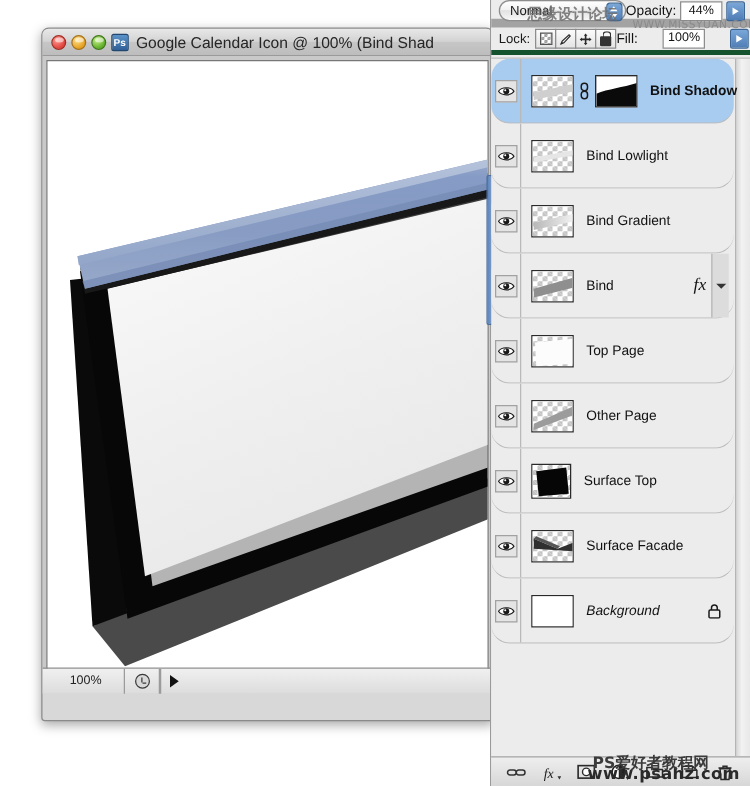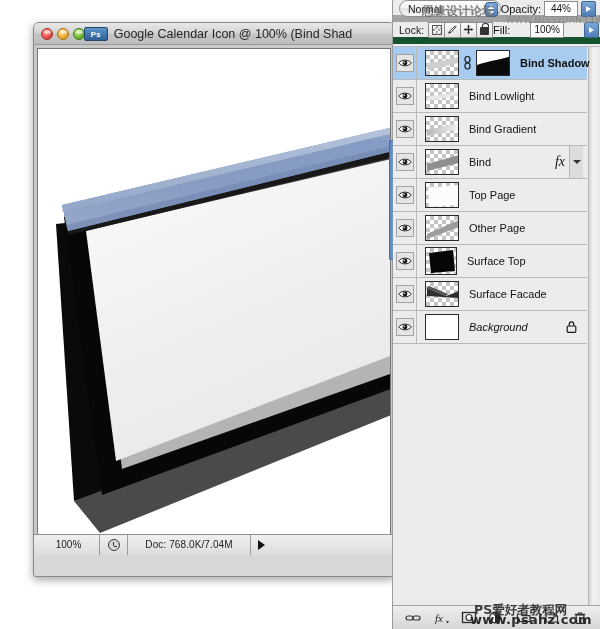--- a/index.html
+++ b/index.html
@@ -36,21 +36,21 @@
   .tl.red    { background: radial-gradient(circle at 35% 30%, #ff9a93, #e0443c 70%); border:1px solid #a62b24; }
   .tl.yellow { background: radial-gradient(circle at 35% 30%, #ffe08a, #e5a021 70%); border:1px solid #a87112; }
   .tl.green  { background: radial-gradient(circle at 35% 30%, #c6f08a, #5fae27 70%); border:1px solid #3e7a17; }
 
   .doc-title-wrap {
     position:absolute; left:0; right:0; top:0; height:22px;
     display:flex; align-items:center; justify-content:center;
     pointer-events:none; padding-left: 8px;
   }
   .ps-badge {
-    width: 24px; height: 14px; border-radius: 2px;
+    width: 14px; height: 14px; border-radius: 2px;
     background: linear-gradient(to bottom, #5b93c9, #2f5f96);
     border: 1px solid #23476f;
     color:#ffffff; font-size:8px; font-weight:bold; line-height:13px;
     text-align:center; margin-right:6px; flex:0 0 auto;
     font-family:"Liberation Sans", sans-serif;
   }
   .doc-title-text {
     font-size: 12.5px; color:#262626; white-space:nowrap;
     overflow:hidden; text-overflow:clip; max-width:250px;
   }
@@ -146,21 +146,21 @@
     background: linear-gradient(to bottom, #7ba7d8, #4f7db5);
     display:flex; align-items:center; justify-content:center;
   }
   .mini-arrow i {
     width:0;height:0; border-left:5px solid #fff;
     border-top:3.5px solid transparent; border-bottom:3.5px solid transparent;
   }
 
   .row-lock {
     height:22px; display:flex; align-items:center; padding:0 4px 0 6px;
-    border-bottom:7px solid #14532d; background:#ececec;
+    border-bottom:4px solid #14532d; background:#ececec;
   }
   .lock-label { font-size:10.5px; margin-right:5px; }
   .lock-btns { display:flex; }
   .lockbtn {
     width:17px; height:16px; border:1px solid #8d8d8d; margin-left:-1px;
     background: linear-gradient(to bottom, #fbfbfb, #e4e4e4);
     display:flex; align-items:center; justify-content:center; position:relative;
   }
   .checker-mini {
     width:10px; height:10px;
@@ -188,23 +188,23 @@
     overflow:hidden;
   }
   .layer-scrolltrack {
     position:absolute; right:0; top:0; width:12px; height:100%;
     background: linear-gradient(to right, #d6d6d6, #f2f2f2 40%, #e8e8e8);
     border-left:1px solid #b4b4b4;
   }
   .layer-rows { position:absolute; left:0; top:0; right:13px; }
 
   .layer-row {
-    height:33px; display:flex; align-items:center;
+    height:52px; display:flex; align-items:center;
     border-bottom:1px solid #b9b9b9;
-    background:#ececec; position:relative;
+    background:#ececec; position:relative;border-radius:15px;
   }
   .layer-row.selected { background:#a8cbf0; }
   .eye-cell {
     width:24px; height:100%; display:flex; align-items:center; justify-content:center;
     border-right:1px solid #b9b9b9; flex:0 0 24px;
   }
   .eye-box {
     width:18px; height:18px; background:#e4e4e4; border:1px solid #a2a2a2;
     display:flex; align-items:center; justify-content:center;
   }
@@ -337,21 +337,20 @@
           </svg>
         </div>
       </div>
 
       <div class="doc-statusbar">
         <div class="sb-fill" style="max-width:4px;"></div>
         <div class="sb-zoom">100%</div>
         <div class="sb-icon">
           <span class="clockcirc"></span>
         </div>
-        <div class="sb-doc">Doc: 768.0K/7.04M</div>
         <div class="sb-arrow">
             <i></i>
           </div>
         <div class="sb-fill"></div>
       </div>
     </div>
   </div>
 
   <div class="layers-panel">
 

